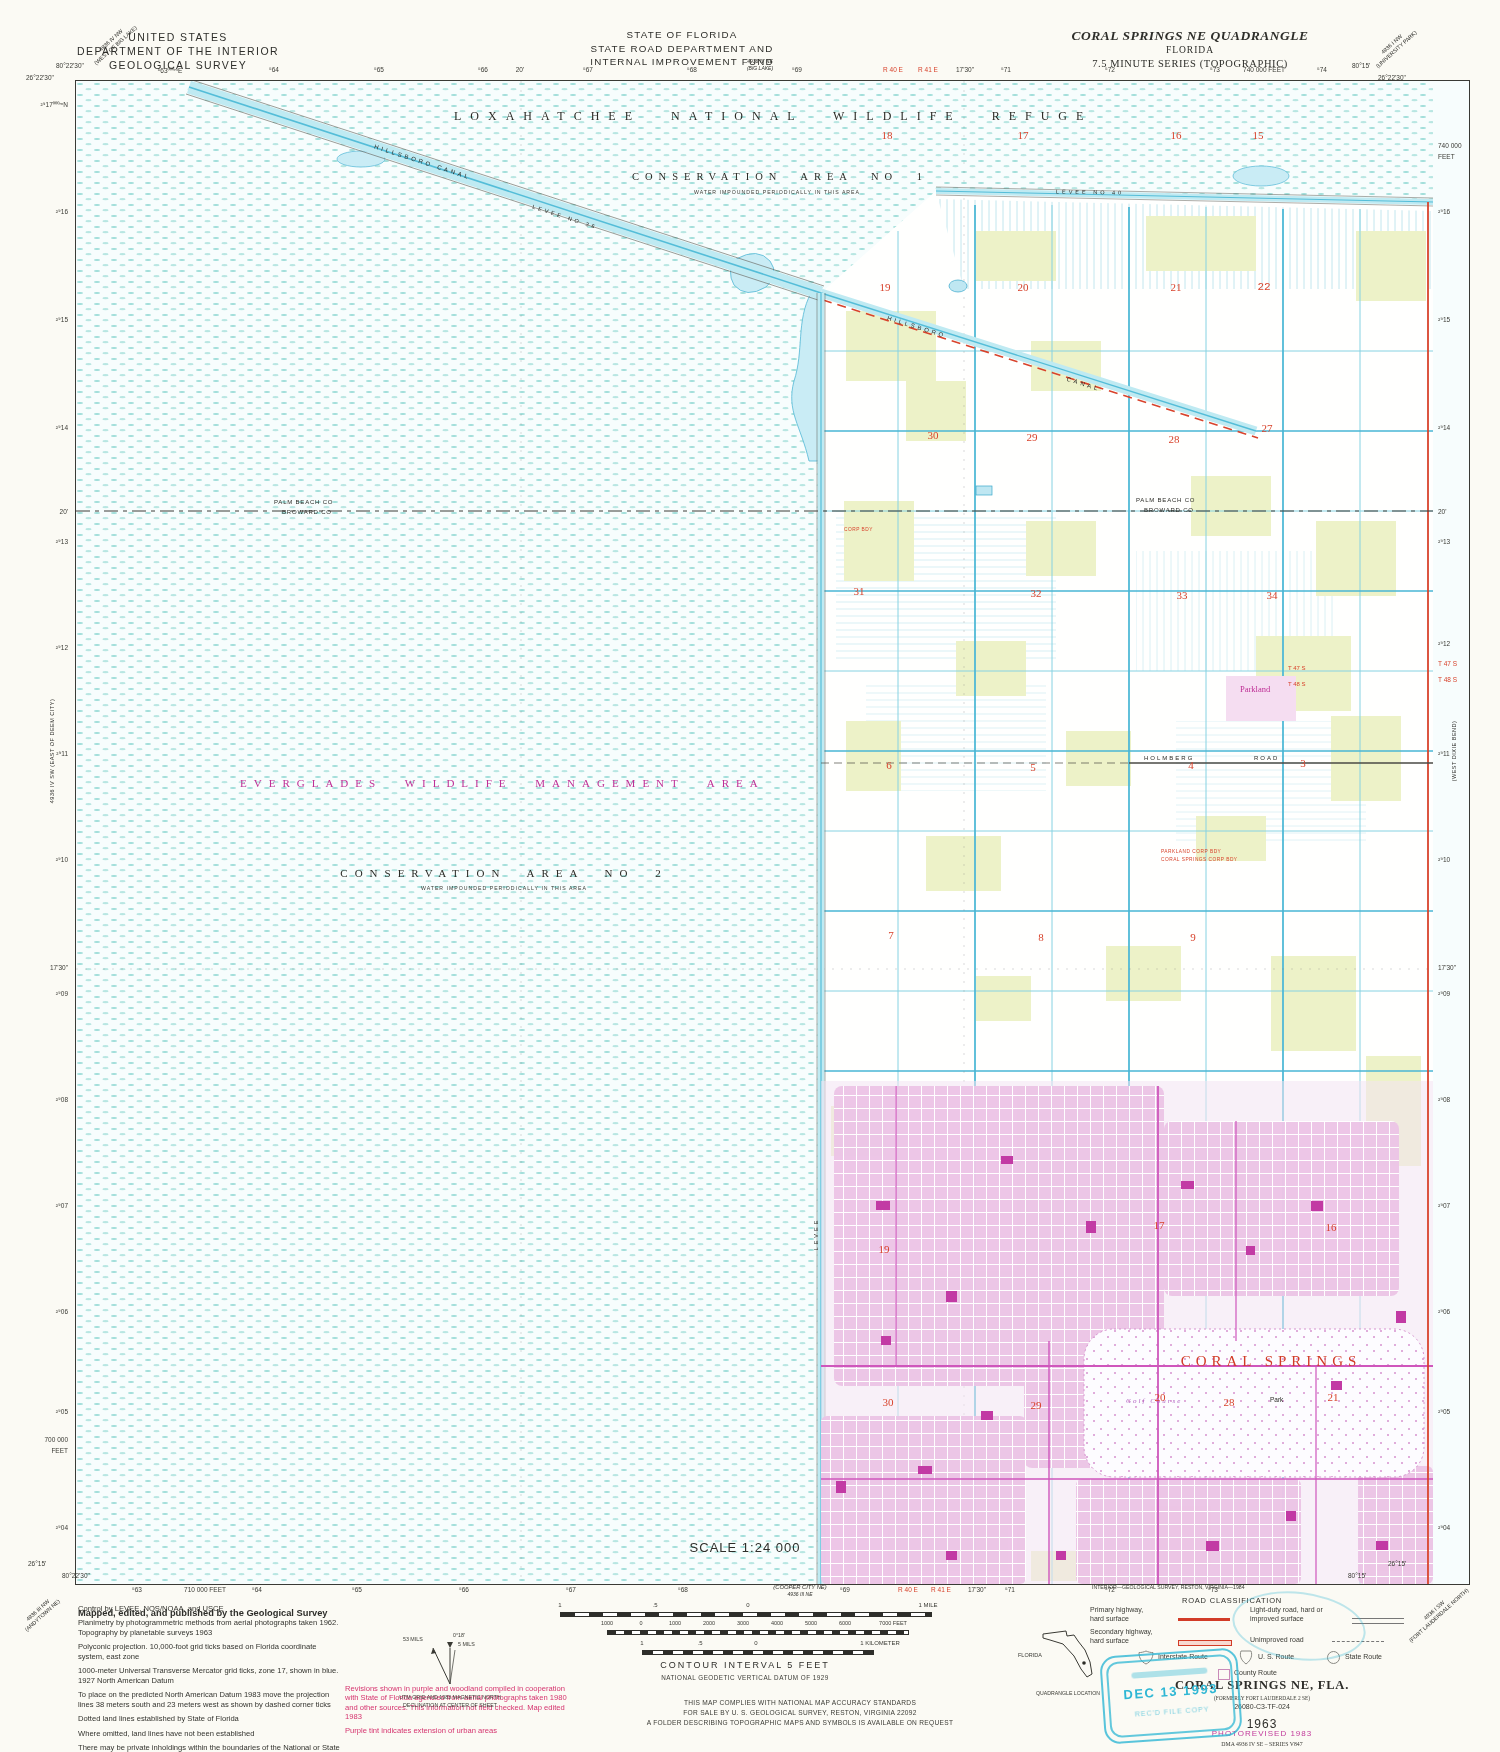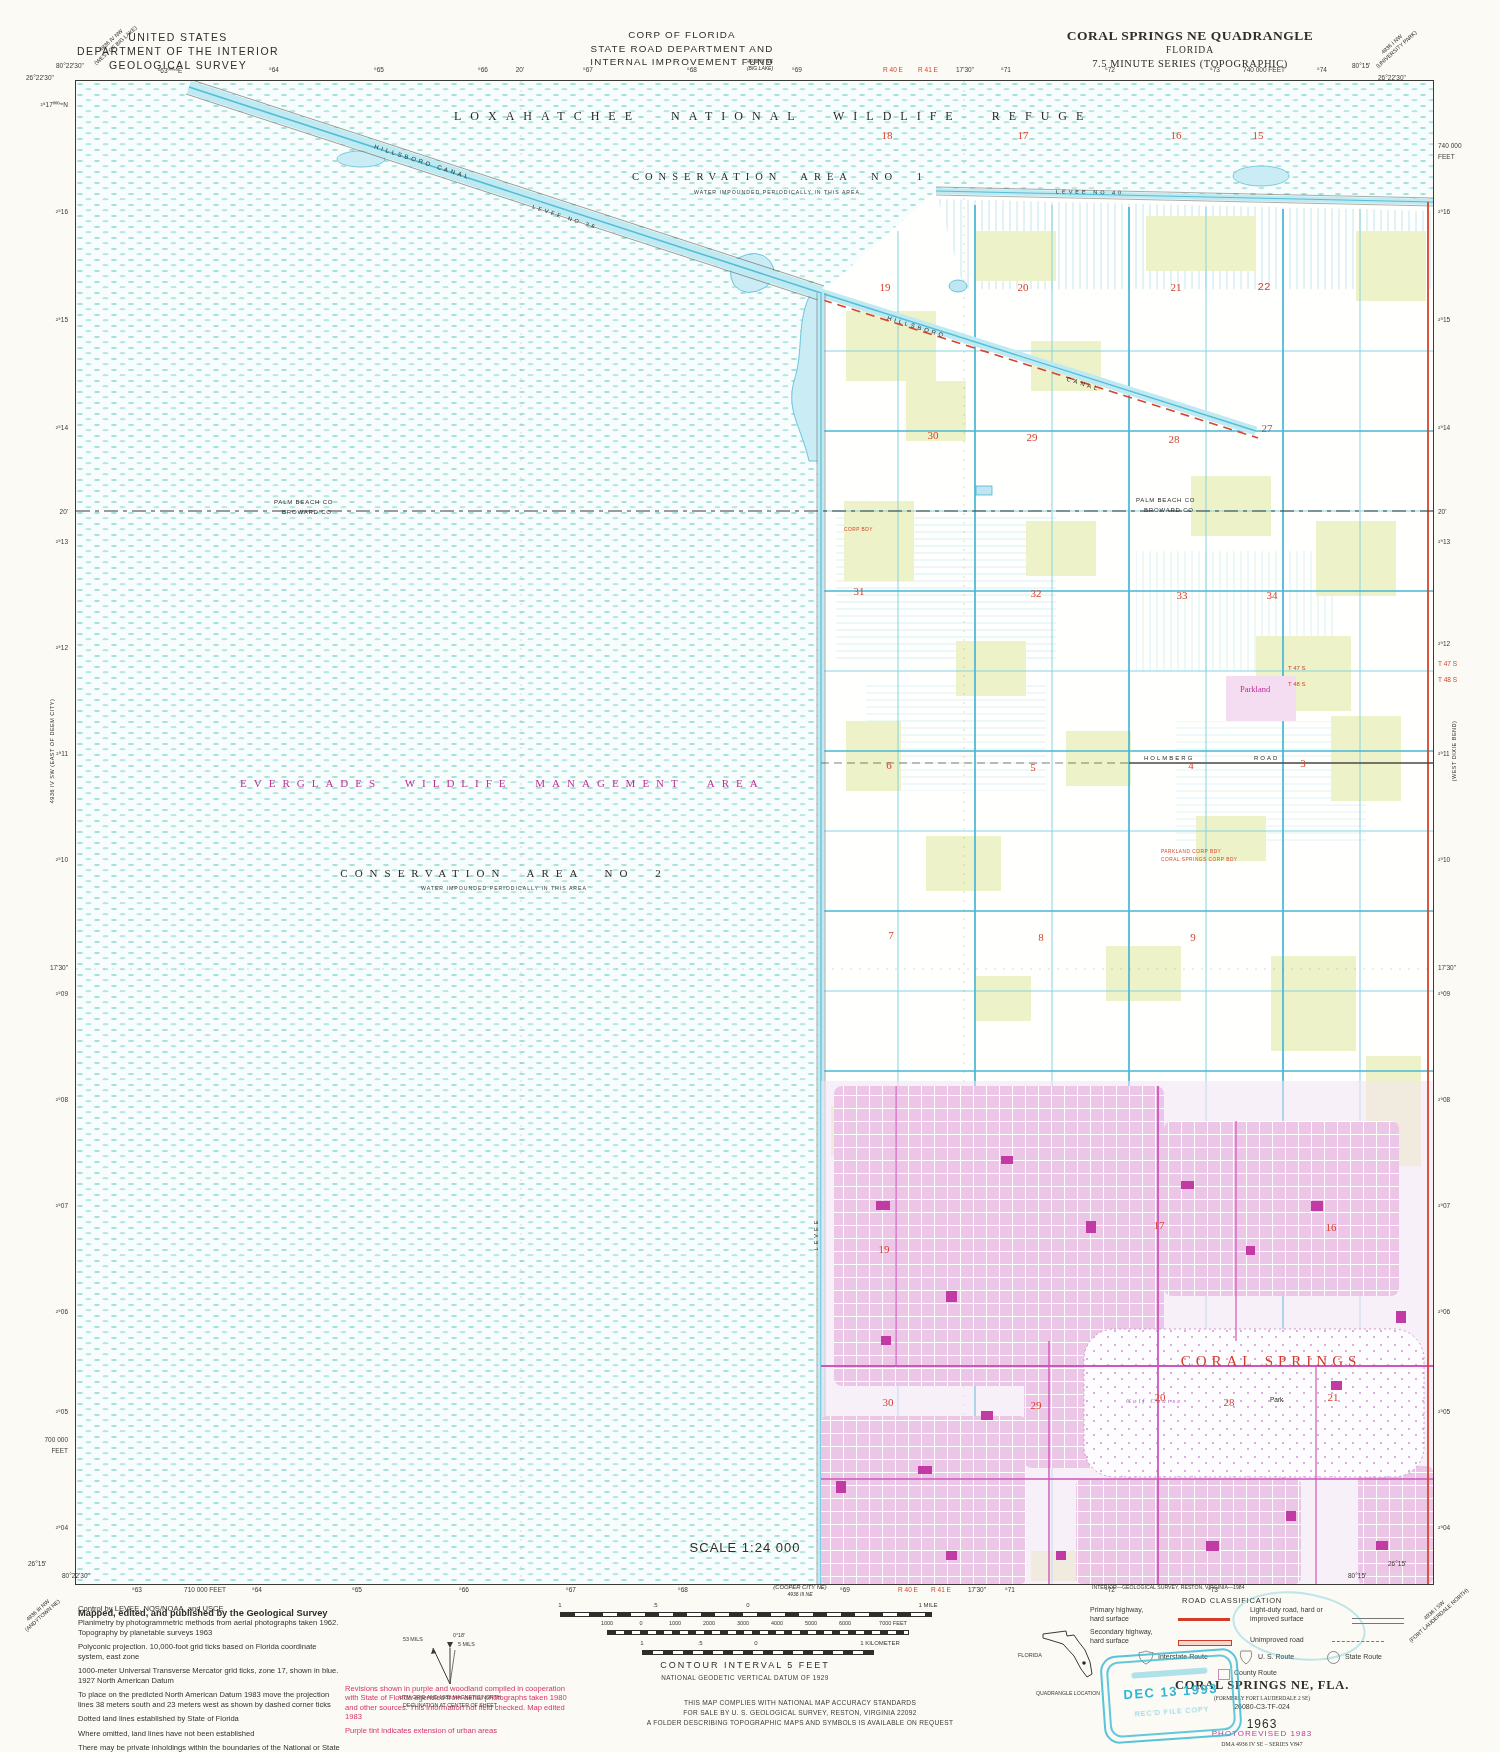--- a/index.html
+++ b/index.html
@@ -6,21 +6,21 @@
   body{width:1500px;height:1752px;position:relative;background:#fbfaf4;overflow:hidden;
        font-family:"Liberation Sans",sans-serif;color:#2e2e2a;}
   .t{position:absolute;white-space:nowrap;}
   .sans{font-family:"Liberation Sans",sans-serif;}
   .serif{font-family:"Liberation Serif",serif;}
   .cx{transform:translateX(-50%);}
   .red{color:#d8432c;}
   .mag{color:#c23a9b;}
   .tick{font-size:6.5px;color:#3a3a34;}
   #map{position:absolute;left:75px;top:80px;width:1357px;height:1503px;border:1px solid #3a3a35;
-       background:#f7fdfd;overflow:hidden;}
+       background:#f7fdfd;overflow:hidden;padding-left:36px;}
   .sec{font-family:"Liberation Serif",serif;font-size:11px;color:#d8432c;}
   .maplbl{font-family:"Liberation Serif",serif;color:#2b2b26;}
   .rotL{transform:rotate(-42deg);}
   .vert{transform:rotate(-90deg);transform-origin:center;}
   #credits{position:absolute;left:78px;top:1604px;width:262px;}
   #credits p{margin:0 0 5px 0;font-size:7.6px;line-height:1.25;color:#33332e;}
   #credits-head{font-size:9.3px;font-weight:bold;color:#2e2e2a;}
   #revisions{position:absolute;left:345px;top:1656px;width:222px;margin-top:28px;}
   #revisions p{margin:0 0 4px 0;font-size:7.6px;line-height:1.25;color:#d5336e;}
   #compliance{position:absolute;left:620px;top:1698px;width:360px;text-align:center;}
@@ -40,30 +40,30 @@
 <div class="t sans" style="left:58px;top:30px;width:240px;text-align:center;font-size:10.5px;letter-spacing:1.4px;line-height:1.35;">
   <div>UNITED STATES</div>
   <div>DEPARTMENT OF THE INTERIOR</div>
   <div>GEOLOGICAL SURVEY</div>
 </div>
 <div class="t sans rotL" style="left:86px;top:36px;font-size:5.5px;text-align:center;line-height:1.3;">
   <div>4936 IV NW</div>
   <div>(WEST OF BIG LAKE)</div>
 </div>
 <div class="t sans" style="left:552px;top:28px;width:260px;text-align:center;font-size:9.8px;letter-spacing:1.2px;line-height:1.4;">
-  <div>CORP OF FLORIDA</div>
+  <div>STATE OF FLORIDA</div>
   <div>STATE ROAD DEPARTMENT AND</div>
   <div>INTERNAL IMPROVEMENT FUND</div>
 </div>
 <div class="t sans" style="left:700px;top:58px;width:120px;text-align:center;font-size:5px;line-height:1.3;font-style:italic;">
   <div>4936 IV NE</div>
   <div>(BIG LAKE)</div>
 </div>
 <div class="t serif" style="left:1020px;top:28px;width:340px;text-align:center;line-height:1.25;">
-  <div style="font-size:13.5px;font-weight:bold;letter-spacing:.5px;">CORAL SPRINGS NE QUADRANGLE</div>
+  <div style="font-size:13.5px;font-weight:bold;letter-spacing:.5px;font-style:italic;">CORAL SPRINGS NE QUADRANGLE</div>
   <div style="font-size:9.5px;letter-spacing:1px;">FLORIDA</div>
   <div style="font-size:10.5px;letter-spacing:.6px;">7.5 MINUTE SERIES (TOPOGRAPHIC)</div>
 </div>
 <div class="t sans" style="left:1368px;top:40px;font-size:5.5px;text-align:center;line-height:1.3;transform:rotate(-42deg);">
   <div>4936 I NW</div>
   <div>(UNIVERSITY PARK)</div>
 </div>
 <div class="t tick" style="left:56px;top:62px;">80°22'30"</div>
 <div class="t tick" style="left:26px;top:74px;">26°22'30"</div>
 <div class="t tick" style="left:1352px;top:62px;">80°15'</div>

